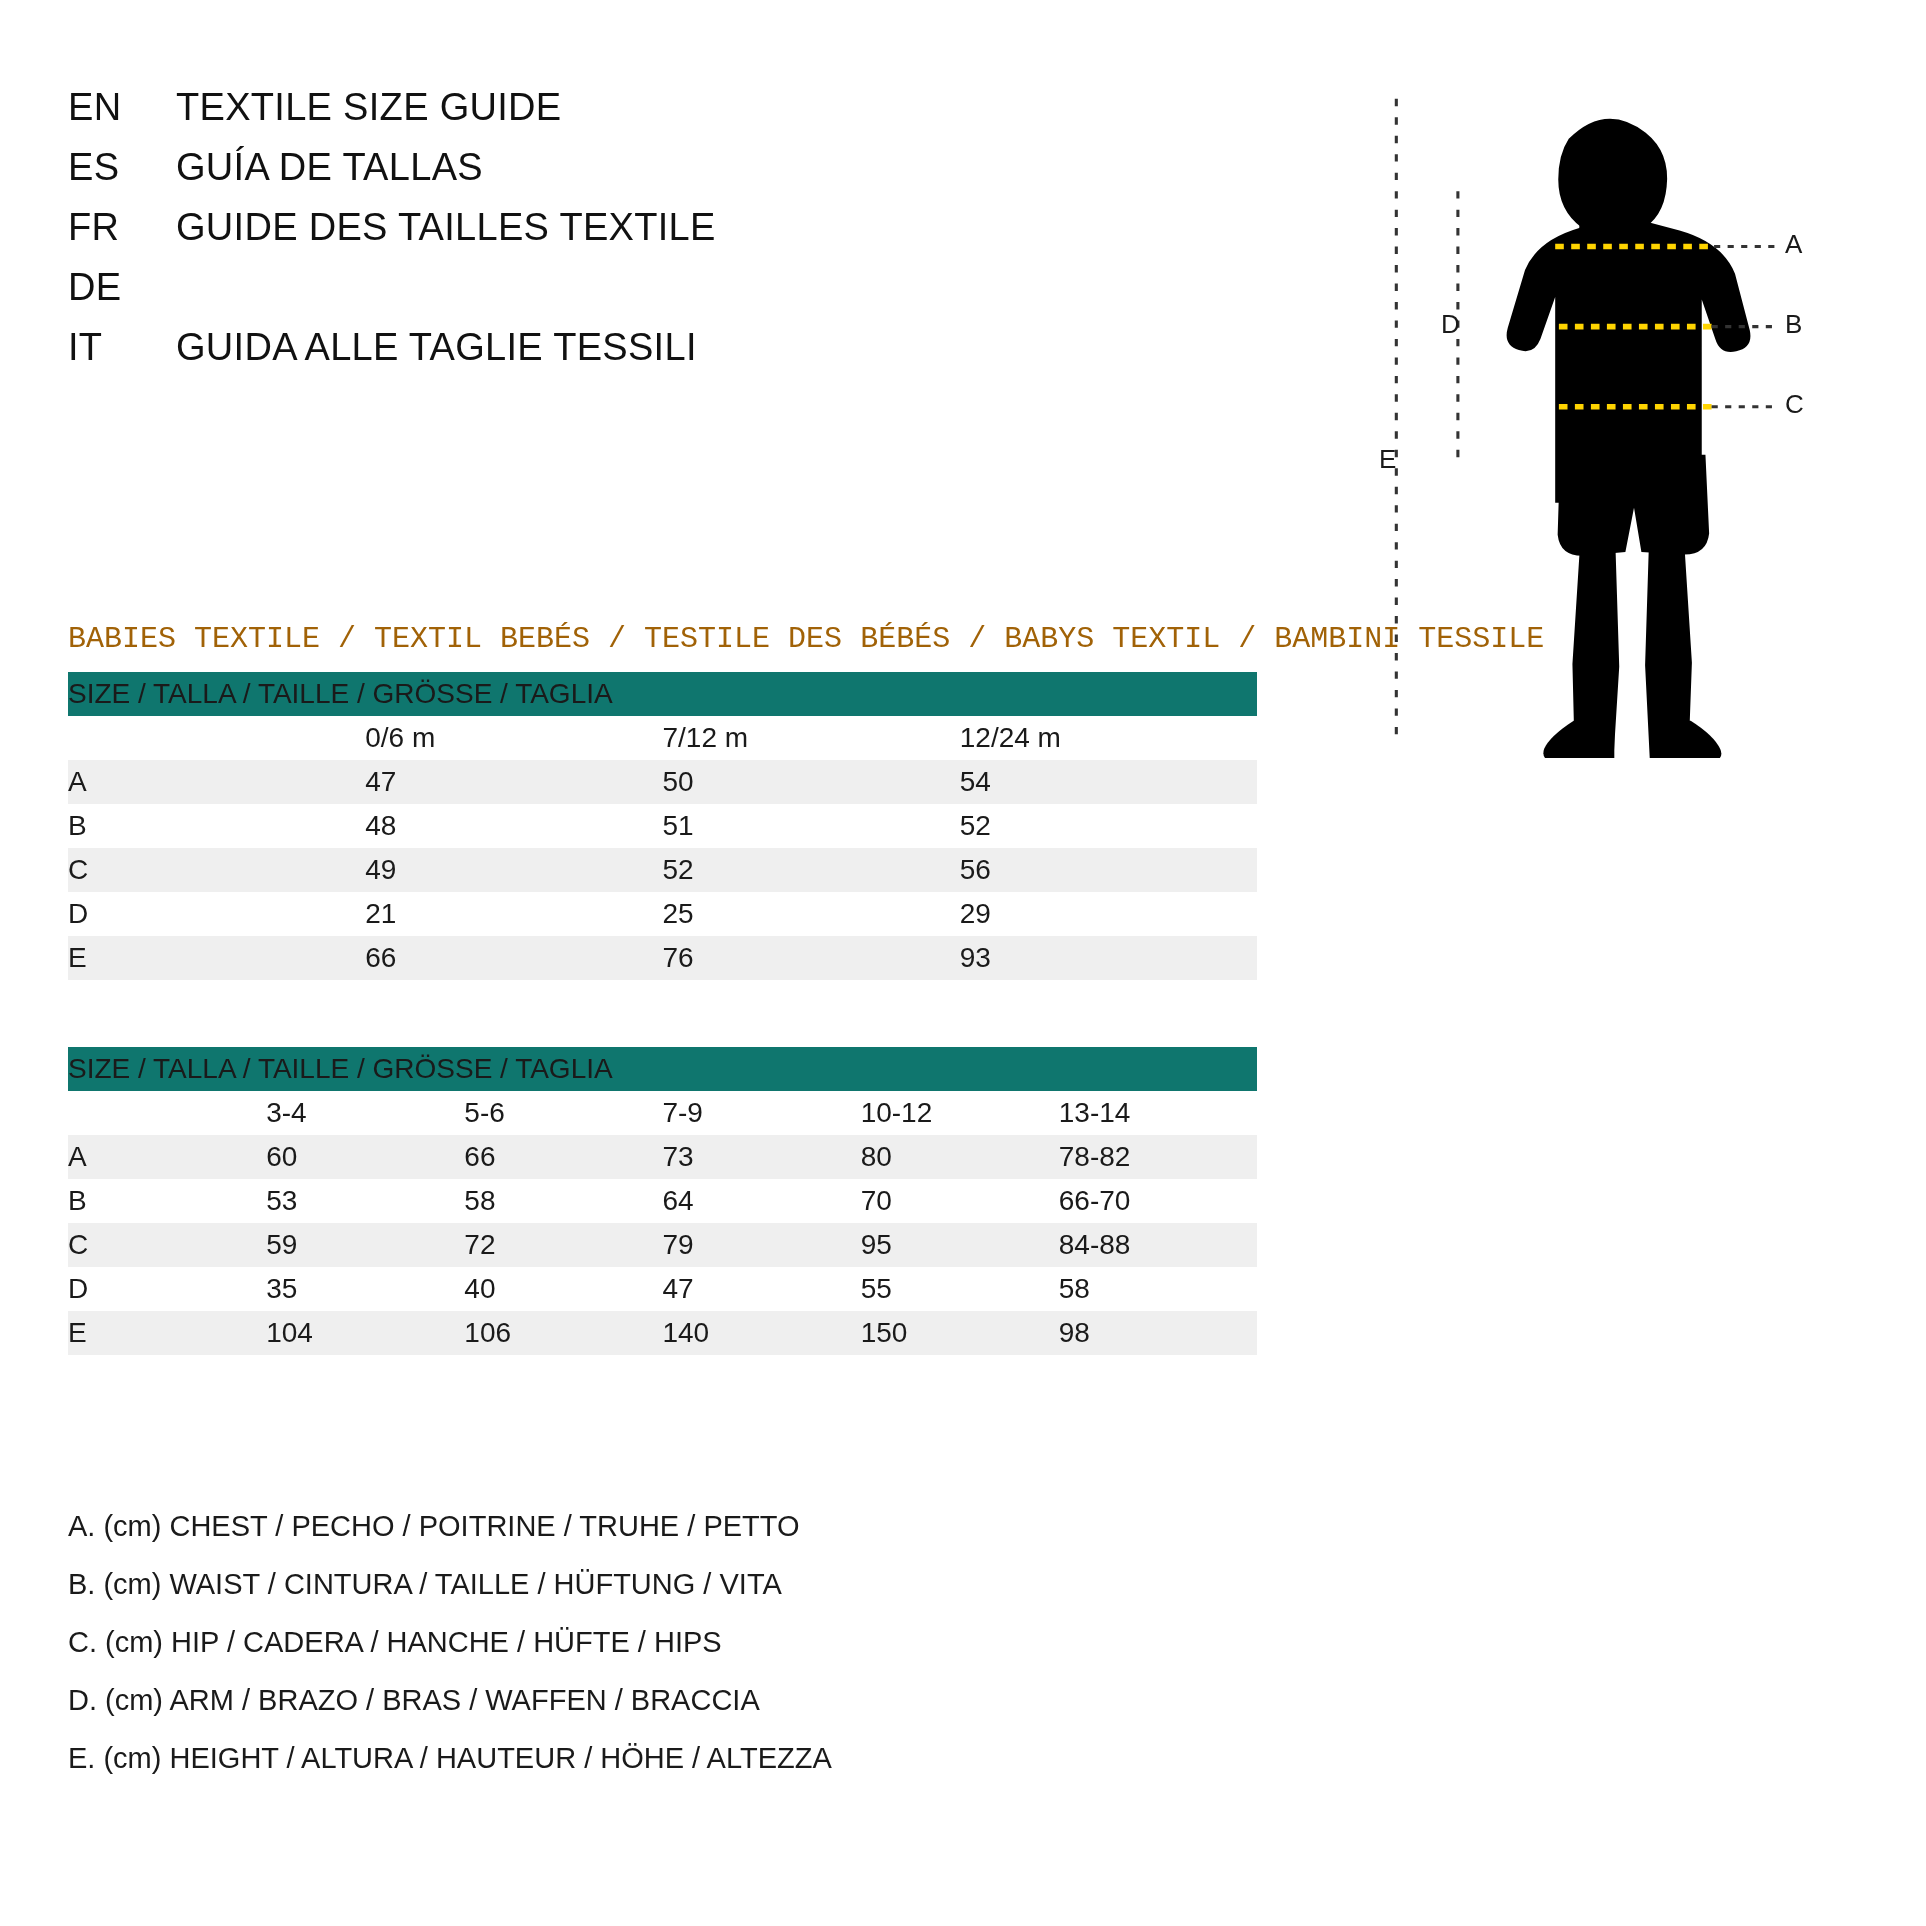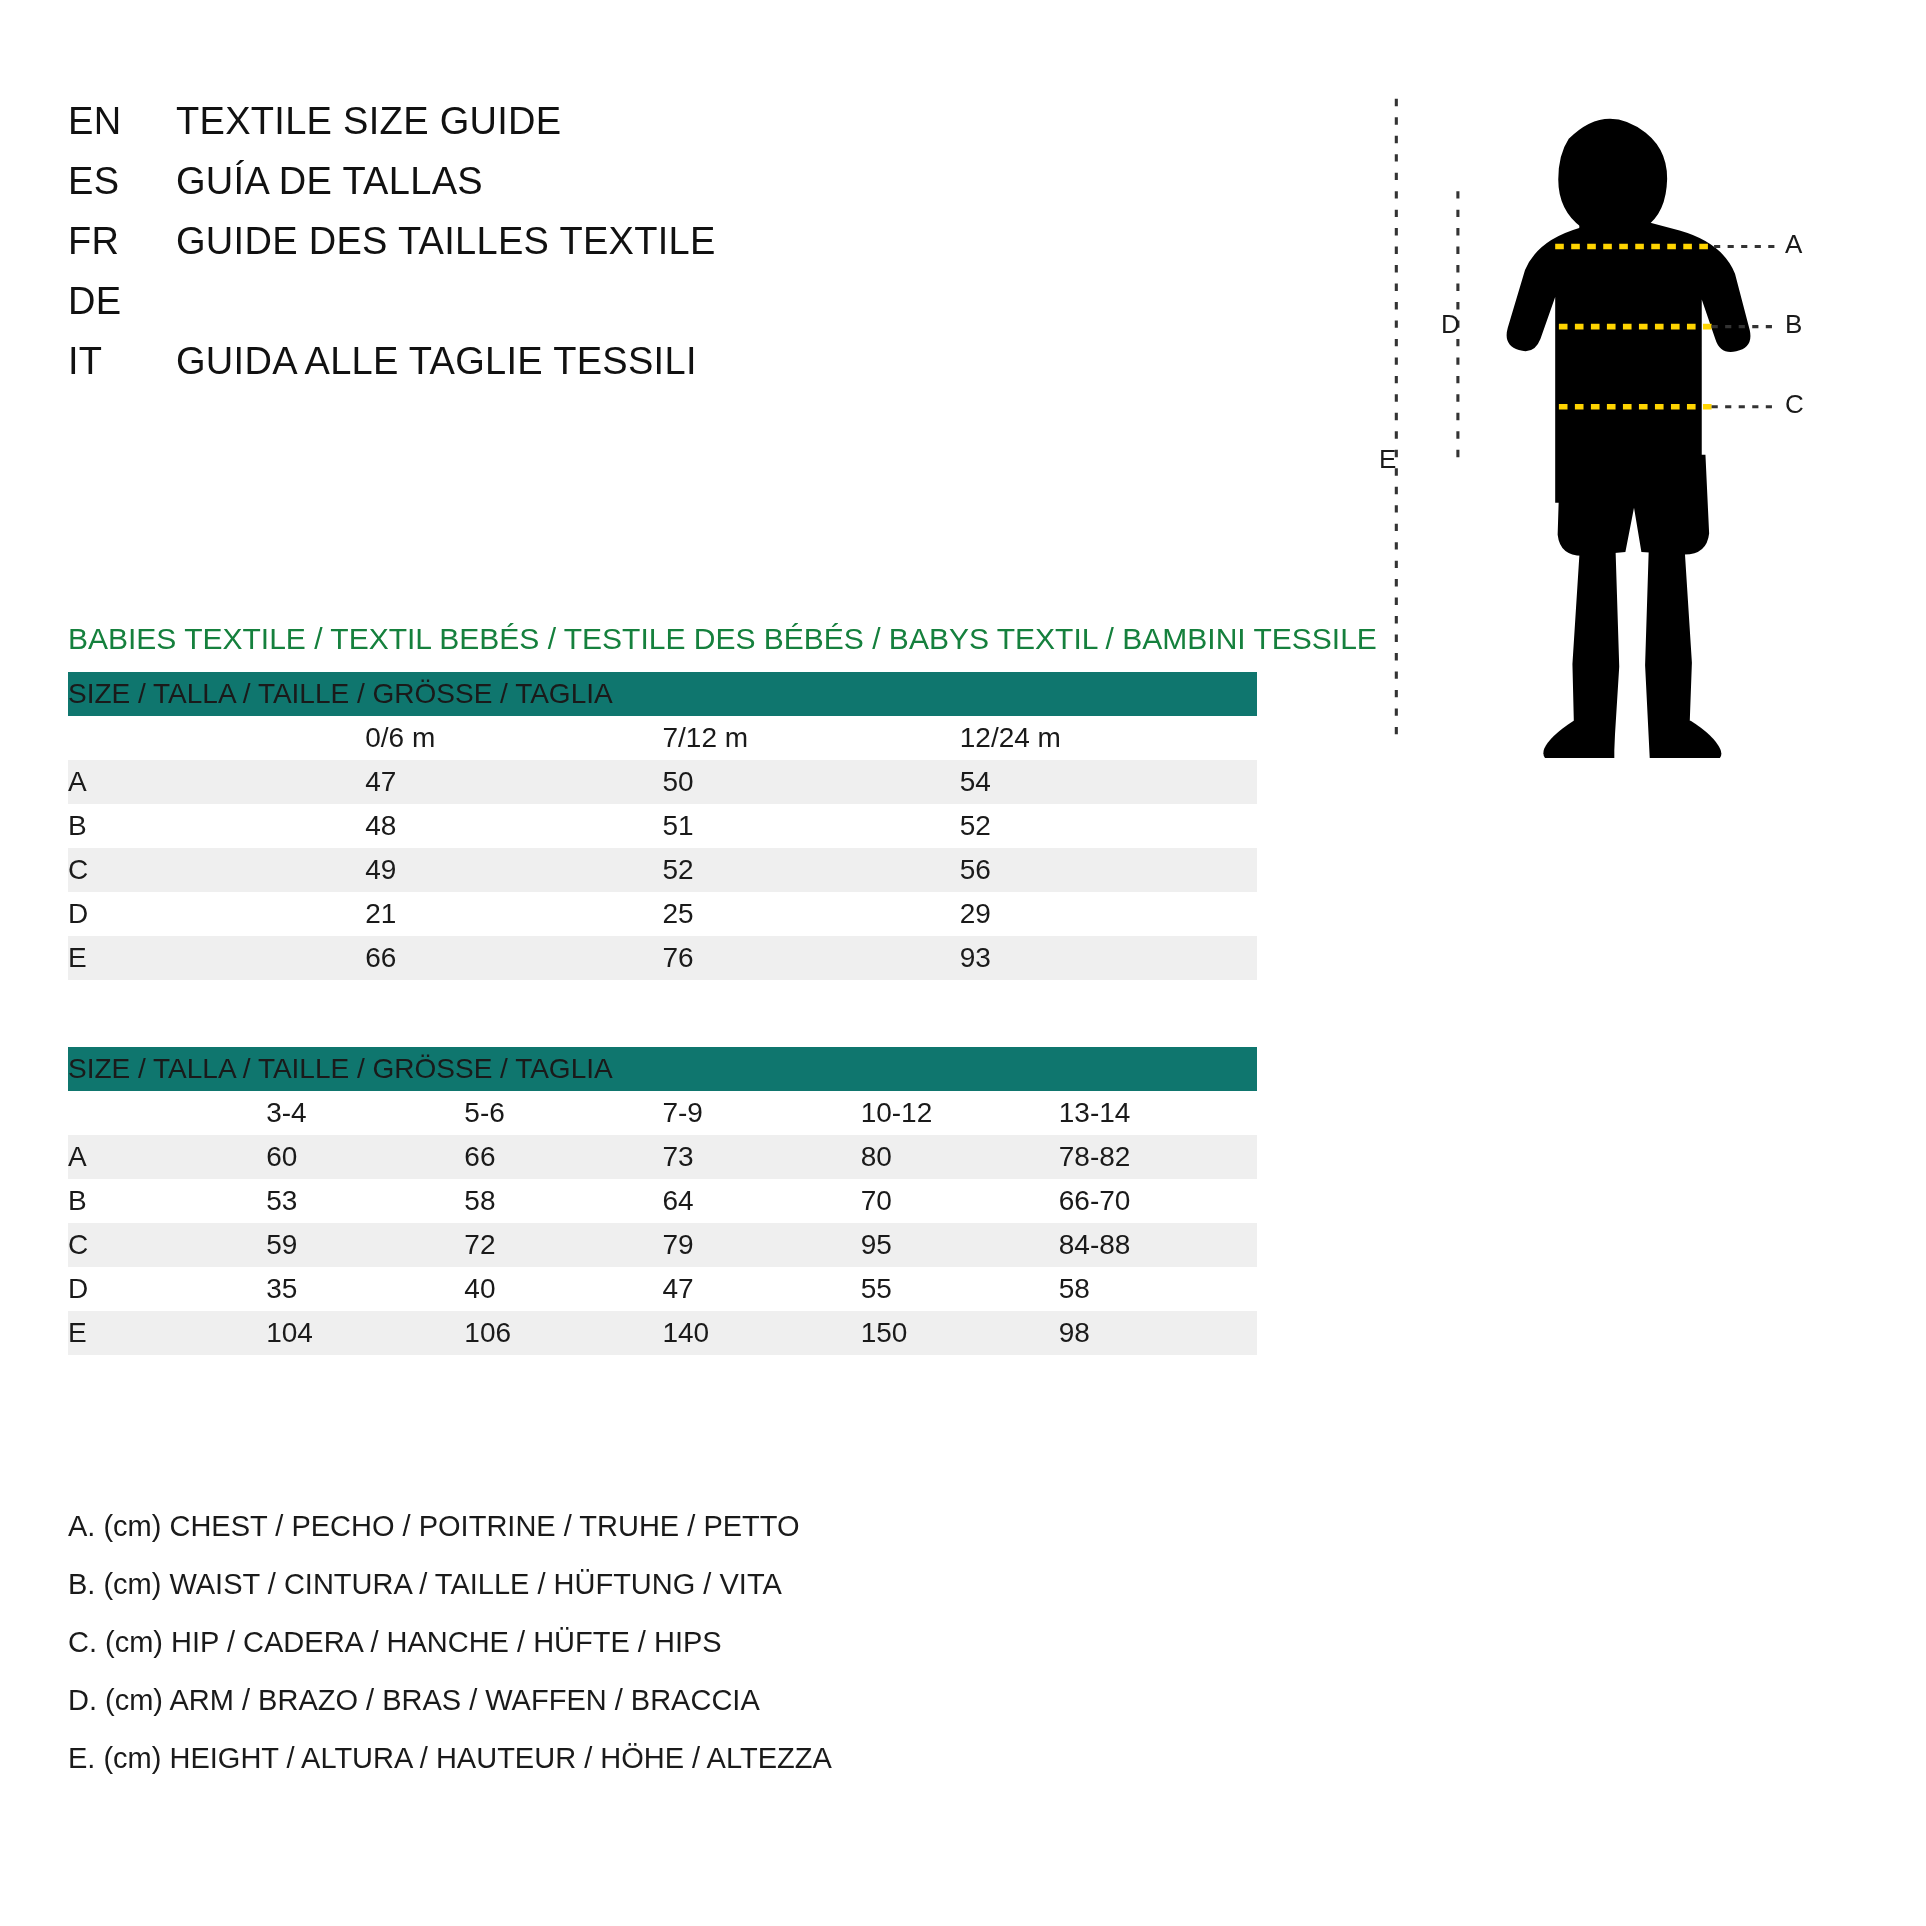--- a/index.html
+++ b/index.html
@@ -20,21 +20,21 @@
     width: 1926px;
     height: 1926px;
     box-sizing: border-box;
     padding: 86px 74px 0 68px;
   }
 
   
   .title-block {
     position: absolute;
     left: 68px;
-    top: 100px;
+    top: 86px;
     width: 1171px;
   }
   .title-row {
     display: flex;
     align-items: baseline;
     margin-bottom: 17px;
   }
   .title-lang {
     width: 108px;
     flex: 0 0 108px;
@@ -49,23 +49,24 @@
   }
 
   
   .section {
     position: absolute;
     left: 68px;
     width: 1411px;
   }
   .section-title {
     font-size: 30px;
-    color: #15803d;
+    color: #a16207;
     margin-bottom: 16px;
     white-space: nowrap;
+    font-family: Liberation Mono, monospace;
   }
 
   
   table.size-table {
     border-collapse: collapse;
     width: 1189px;
     table-layout: fixed;
   }
   table.size-table td,
   table.size-table th {

